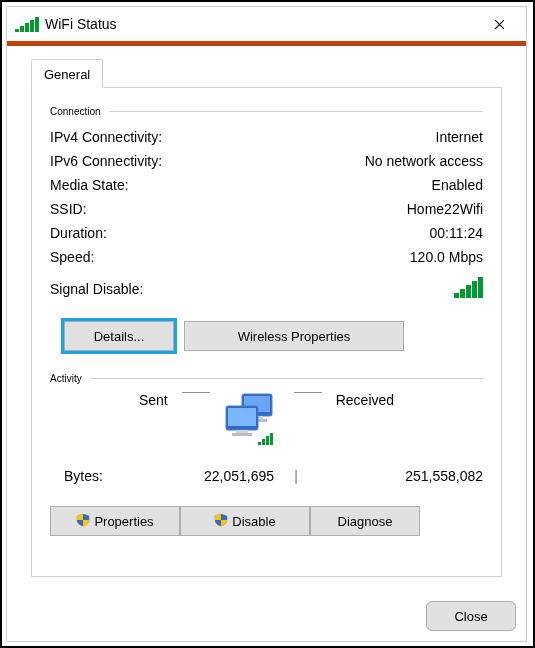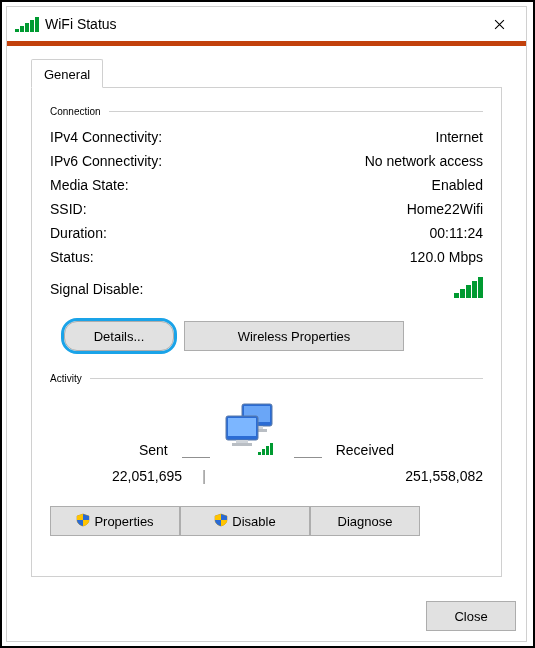--- a/index.html
+++ b/index.html
@@ -161,21 +161,21 @@
   }
   .highlight {
     outline: 3px solid #1aa3e8;
     outline-offset: 0px;
   }
   .activity {
     margin-top: 22px;
   }
   .activity-icons {
     display: flex;
-    align-items: flex-end;
+    align-items: flex-start;
     justify-content: center;
     gap: 14px;
     margin: 6px 0 10px 0;
     height: 66px;
   }
   .activity-icons .sep {
     width: 28px;
     border-top: 1px solid #909090;
   }
   .activity-icons .label {
@@ -262,39 +262,39 @@
         </div>
         <div class="row">
           <span class="label">SSID:</span>
           <span class="value">Home22Wifi</span>
         </div>
         <div class="row">
           <span class="label">Duration:</span>
           <span class="value">00:11:24</span>
         </div>
         <div class="row">
-          <span class="label">Status:</span>
+          <span class="label">Speed:</span>
           <span class="value">120.0 Mbps</span>
         </div>
         <div class="row" style="align-items:center; padding-top:8px; padding-bottom:8px;">
           <span class="label">Signal Disable:</span>
           <span class="value">
             <span class="signal-bars">
               <span class="b1"></span>
                   <span class="b2"></span>
                   <span class="b3"></span>
                   <span class="b4"></span>
                   <span class="b5"></span>
             </span>
           </span>
         </div>
       </div>
 
       <div class="btn-row">
-        <button class="win highlight" style="min-width:110px;border-radius:13px;">Details...</button>
+        <button class="win highlight" style="min-width:110px;">Details...</button>
         <button class="win" style="min-width:220px;">Wireless Properties</button>
       </div>
 
       <div class="activity">
         <div class="group-header">
           <span class="label">Activity</span>
           <span class="line"></span>
         </div>
 
         <div class="activity-icons">
@@ -323,20 +323,21 @@
                 <rect x="8" y="4" width="3" height="9" fill="#009a31"></rect>
                 <rect x="12" y="1" width="3" height="12" fill="#009a31"></rect>
               </g>
             </svg>
           </span>
           <span class="sep"></span>
           <span class="label">Received</span>
         </div>
 
         <div class="bytes-row">
+          <span class="label">Bytes:</span>
           <span class="sent">22,051,695</span>
           <span class="divider">|</span>
           <span class="recv">251,558,082</span>
         </div>
       </div>
 
       <div class="action-row">
         <button class="win" style="min-width:130px;">
           <span class="shield">
             <svg width="14" height="14" viewBox="0 0 14 14">
@@ -362,17 +363,17 @@
           <span>Disable</span>
         </button>
         <button class="win" style="min-width:110px;">Diagnose</button>
       </div>
 
     </div>
 
   </div>
 
   <div class="footer">
-    <button class="win" style="min-width:90px;">Close</button>
+    <button class="win" style="min-width:90px;border-radius:6px;">Close</button>
   </div>
 
 </div>
 </div>
 
 </body></html>

